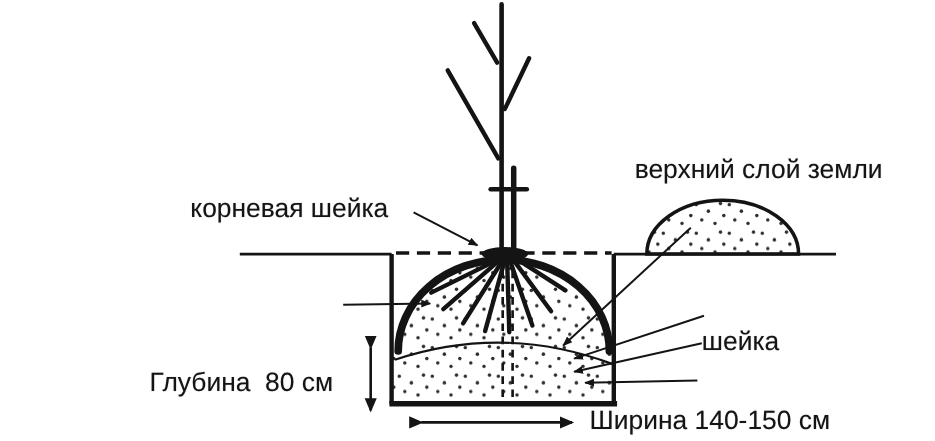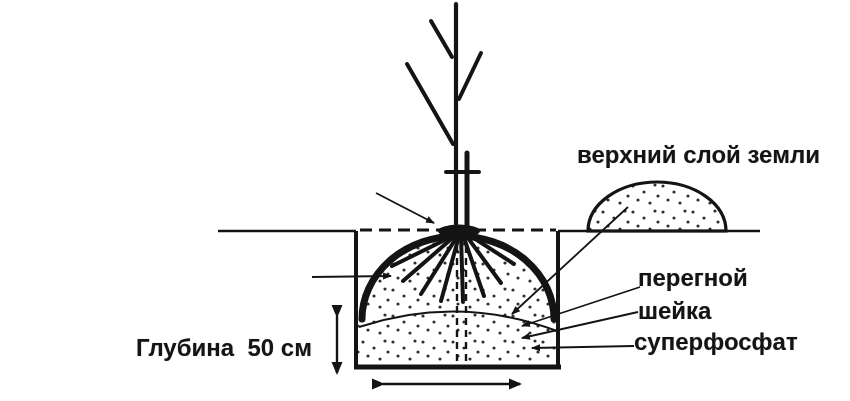--- a/index.html
+++ b/index.html
@@ -7,21 +7,21 @@
     position:relative;
     width:850px;height:401px;
     background:#ffffff;
     font-family:"Liberation Sans","DejaVu Sans",sans-serif;
     overflow:hidden;
     margin:0 auto;
   }
   .stage svg{position:absolute;left:0;top:0;}
   .lbl{
     position:absolute;
-    font-weight:bold;
+    font-weight:normal;
     color:#141414;
     font-size:24px;
     line-height:1.05;
     white-space:pre;
     letter-spacing:0px;
     text-shadow:0 0 1px rgba(20,20,20,.35);
   }
 </style>
 </head>
 <body>
@@ -101,25 +101,25 @@
       <line x1="628" y1="207" x2="512" y2="314" marker-end="url(#arrow)"></line>
       <line x1="640" y1="287" x2="522" y2="326" marker-end="url(#arrow)"></line>
       <line x1="638" y1="312" x2="522" y2="338" marker-end="url(#arrow)"></line>
       <line x1="634" y1="346" x2="532" y2="348" marker-end="url(#arrow)"></line>
     </g>
 
     <line x1="337" y1="316" x2="337" y2="373" stroke="#141414" stroke-width="2.4" marker-start="url(#arrowBig)" marker-end="url(#arrowBig)"></line>
     <line x1="383" y1="384" x2="520" y2="384" stroke="#141414" stroke-width="2.6" marker-start="url(#arrowBig)" marker-end="url(#arrowBig)"></line>
   </svg>
 
+  <div class="lbl" style="left:173px;top:177px;">корневая шейка</div>
 
   <div class="lbl" style="left:577px;top:142px;">верхний слой земли</div>
 
 
-  <div class="lbl" style="left:136px;top:335px;">Глубина  50 см</div>
+  <div class="lbl" style="left:136px;top:335px;">Глубина  80 см</div>
 
-  <div class="lbl" style="left:638px;top:265px;">перегной</div>
 
   <div class="lbl" style="left:638px;top:298px;">шейка</div>
 
-  <div class="lbl" style="left:634px;top:329px;">суперфосфат</div>
 
+  <div class="lbl" style="left:536px;top:370px;">Ширина 140-150 см</div>
 </div>
 
 </body></html>

